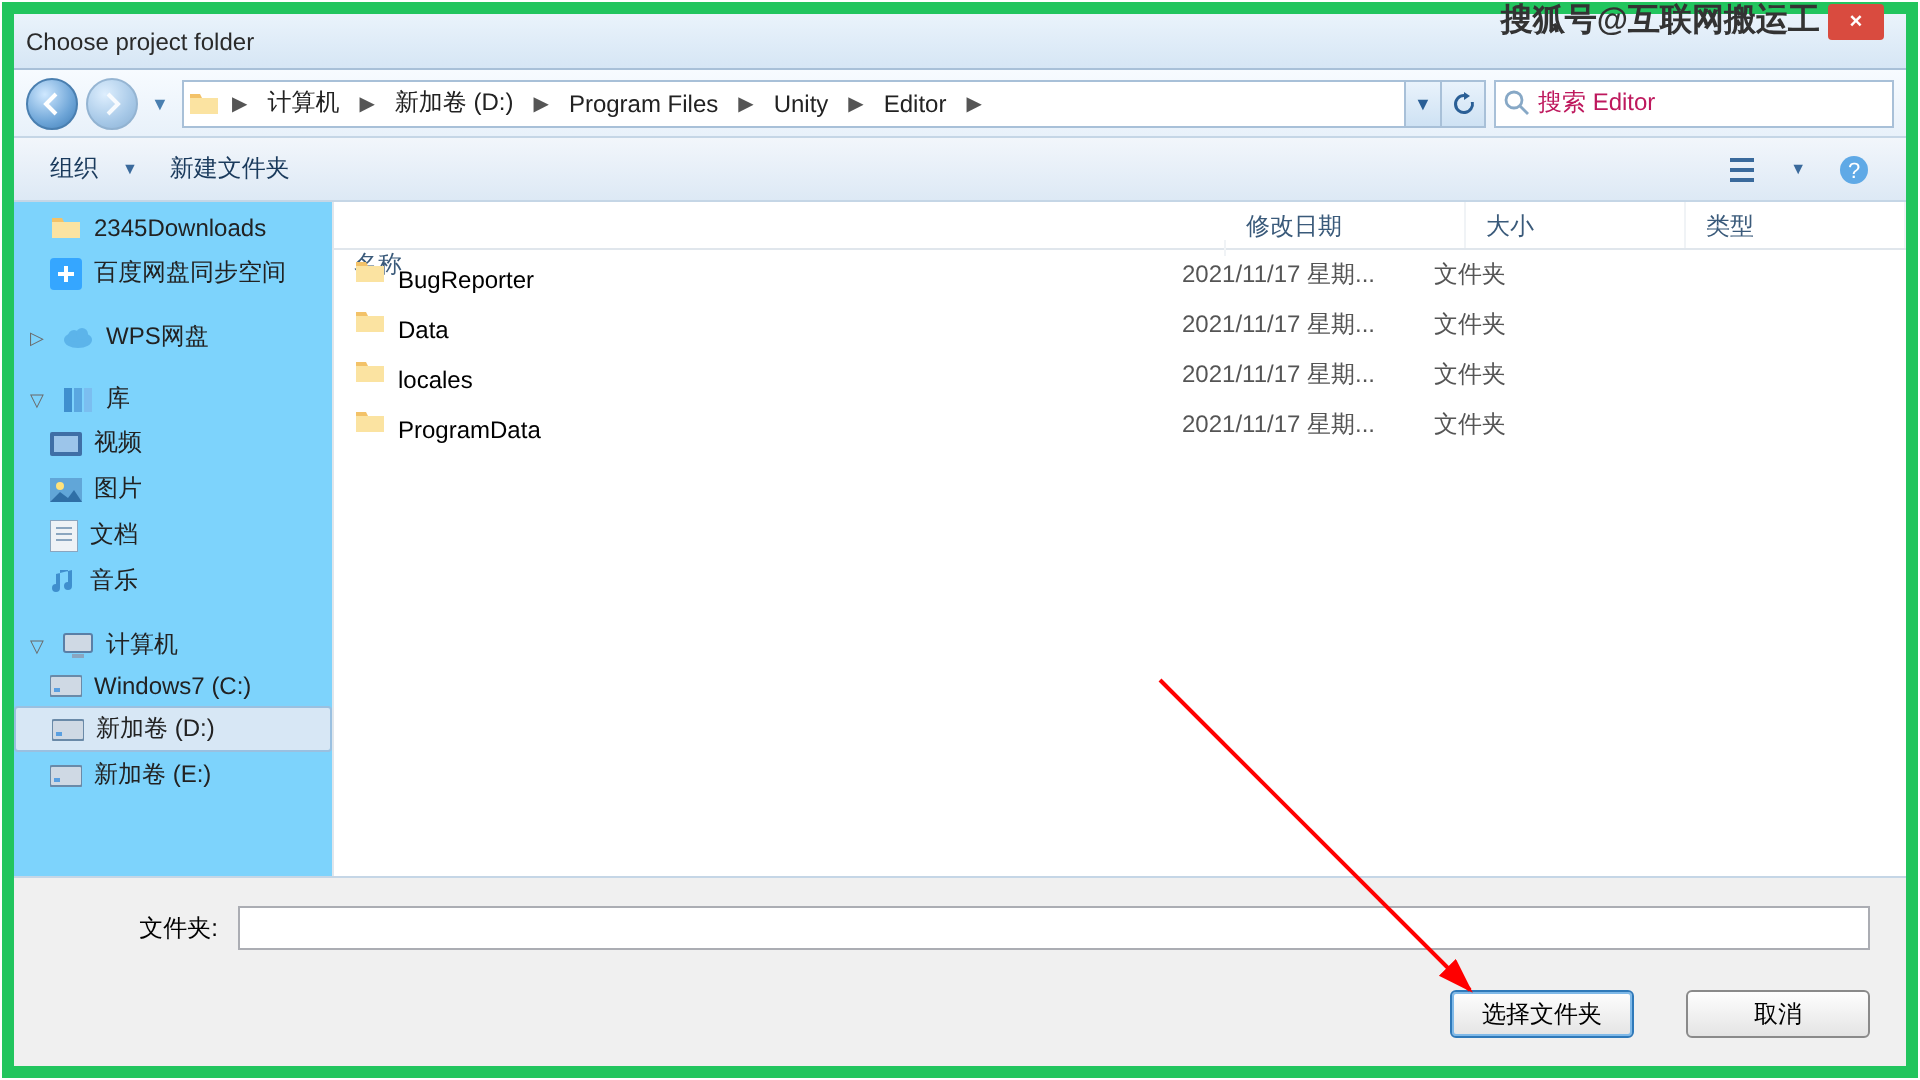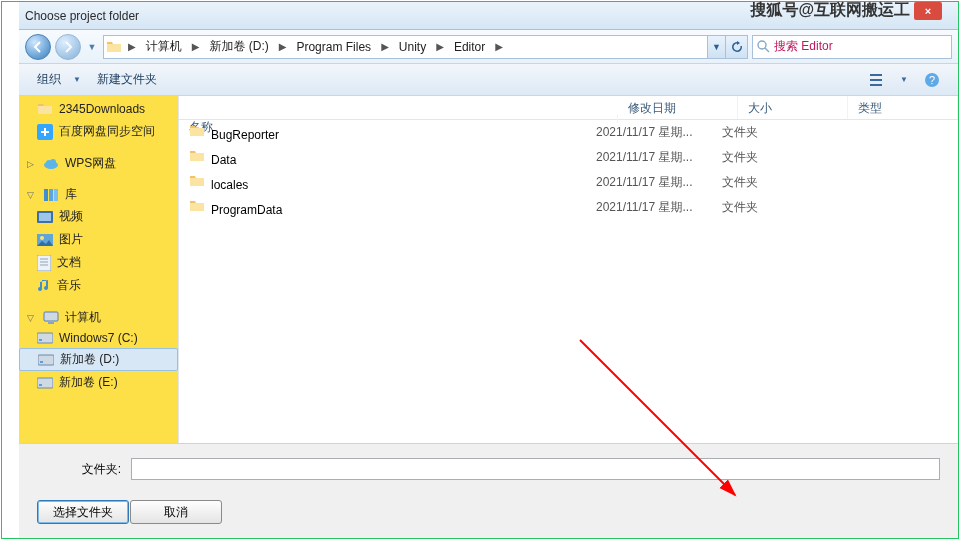--- a/index.html
+++ b/index.html
@@ -1,17 +1,17 @@
 <!DOCTYPE html>
 <html><head>
 <meta charset="utf-8">
 <style>
   * { box-sizing: border-box; margin: 0; padding: 0; font-family: "Segoe UI", "Microsoft YaHei", sans-serif; }
   body { background: #fff; width: 960px; height: 540px; overflow: hidden; position: relative; }
-  .window { border: 1px solid #22c55e; width: 958px; height: 538px; position: absolute; top: 1px; left: 1px; display: flex; flex-direction: column; background: #fff; padding-left: 17px; }
+  .window { border: 6px solid #22c55e; width: 958px; height: 538px; position: absolute; top: 1px; left: 1px; display: flex; flex-direction: column; background: #fff; }
 
   
   .titlebar { height: 28px; background: linear-gradient(#eaf3fb,#d6e6f5); display: flex; align-items: center; padding: 0 6px; border-bottom: 1px solid #a8c0d8; font-size: 12px; color: #2a2a2a; }
   .titlebar .title { flex: 1; }
   .watermark { position: absolute; top: 0; right: 18px; display: flex; align-items: center; font-size: 16px; color: #333; font-weight: bold; z-index: 50; }
   .watermark .close-wm { width: 28px; height: 18px; background:#d94b3f; color:#fff; font-size:11px; display:flex; align-items:center; justify-content:center; margin-left:4px; border-radius:2px; }
 
   
   .navbar { height: 34px; background: linear-gradient(#f7fbff,#e8f1fa); display:flex; align-items:center; padding:4px 6px; gap:4px; border-bottom:1px solid #c5d6e6; }
   .nav-btn { width:26px; height:26px; border-radius:50%; background: radial-gradient(circle at 35% 30%, #cfe8ff, #6fa6d8 60%, #3d7cb6); border:1px solid #4a7fb0; display:flex; align-items:center; justify-content:center; color:#fff; font-size:13px; cursor:pointer; }
@@ -25,21 +25,21 @@
   .searchbox { width:200px; height:24px; background:#fff; border:1px solid #a8c0d8; display:flex; align-items:center; padding:0 4px; font-size:12px; color:#888; }
   .searchbox svg { margin-right:4px; }
 
   
   .toolbar { height: 32px; background: linear-gradient(#f2f6fb,#dde9f5); border-bottom:1px solid #c5d6e6; display:flex; align-items:center; padding:0 10px; font-size:12px; color:#1a3a5c; }
   .tool-item { padding:4px 8px; cursor:pointer; display:flex; align-items:center; gap:12px; }
   .tool-spacer { flex:1; }
 
   
   .body { flex:1; display:flex; min-height:0; }
-  .sidebar { width:160px; border-right:1px solid #e0e6ec; background:#fde047; font-size:12px; overflow:hidden; padding-top:2px; }
+  .sidebar { width:160px; border-right:1px solid #e0e6ec; background:#7dd3fc; font-size:12px; overflow:hidden; padding-top:2px; }
   .side-item { display:flex; align-items:center; gap:6px; padding:3px 4px 3px 18px; cursor:pointer; color:#222; white-space:nowrap; }
   .side-group { padding-left:8px; display:flex; align-items:center; gap:6px; padding-top:12px; padding-bottom:2px; color:#222; }
   .side-item.selected { background:#d7e7f5; border:1px solid #9ac0e0; border-radius:2px; padding-top:2px; padding-bottom:2px; }
   .tri { font-size:9px; color:#6a6a6a; width:10px; display:inline-block; }
 
   .filelist { flex:1; background:#fff; display:flex; flex-direction:column; font-size:12px; }
   .columns { display:flex; height:24px; border-bottom:1px solid #e0e6ec; color:#3a5a7a; }
   .col { padding:4px 10px; border-right:1px solid #f0f3f6; cursor:pointer; }
   .col.name { flex:1; min-width:240px;margin-top:19px; }
   .col.date { width:120px;font-family:Liberation Mono, monospace; }
@@ -50,21 +50,21 @@
   .row .rname { flex:1; min-width:240px; display:flex; align-items:flex-end; gap:6px; }
   .row .rdate { width:120px; color:#555; }
   .row .rtype { width:110px; color:#555;font-family:Liberation Serif, serif; }
   .row .rsize { width:110px; color:#555; }
 
   
   .bottom { border-top:1px solid #c5d6e6; background:#f0f0f0; padding:14px 18px 14px 18px; }
   .folder-row { display:flex; align-items:center; gap:10px; font-size:12px; }
   .folder-row label { width:84px; text-align:right; }
   .folder-input { flex:1; height:22px; border:1px solid #abadb3; background:#fff; padding:2px 6px; font-size:12px; }
-  .btn-row { display:flex; gap:1px; margin-top:20px; }
+  .btn-row { display:flex; justify-content:flex-end; gap:26px; margin-top:20px; }
   .btn { width:92px; height:24px; font-size:12px; border:1px solid #8a8a8a; background:linear-gradient(#fefefe,#e4e4e4); cursor:pointer; border-radius:3px; }
   .btn.primary { border:1px solid #2f79b9; box-shadow: 0 0 0 1px #7fb9e8 inset; }
 
   
   .folder-ico { width:16px; height:16px; }
   .drive-ico { width:16px; height:12px; }
 
   
   .red-arrow { position:absolute; pointer-events:none; z-index:40; }
 </style>

